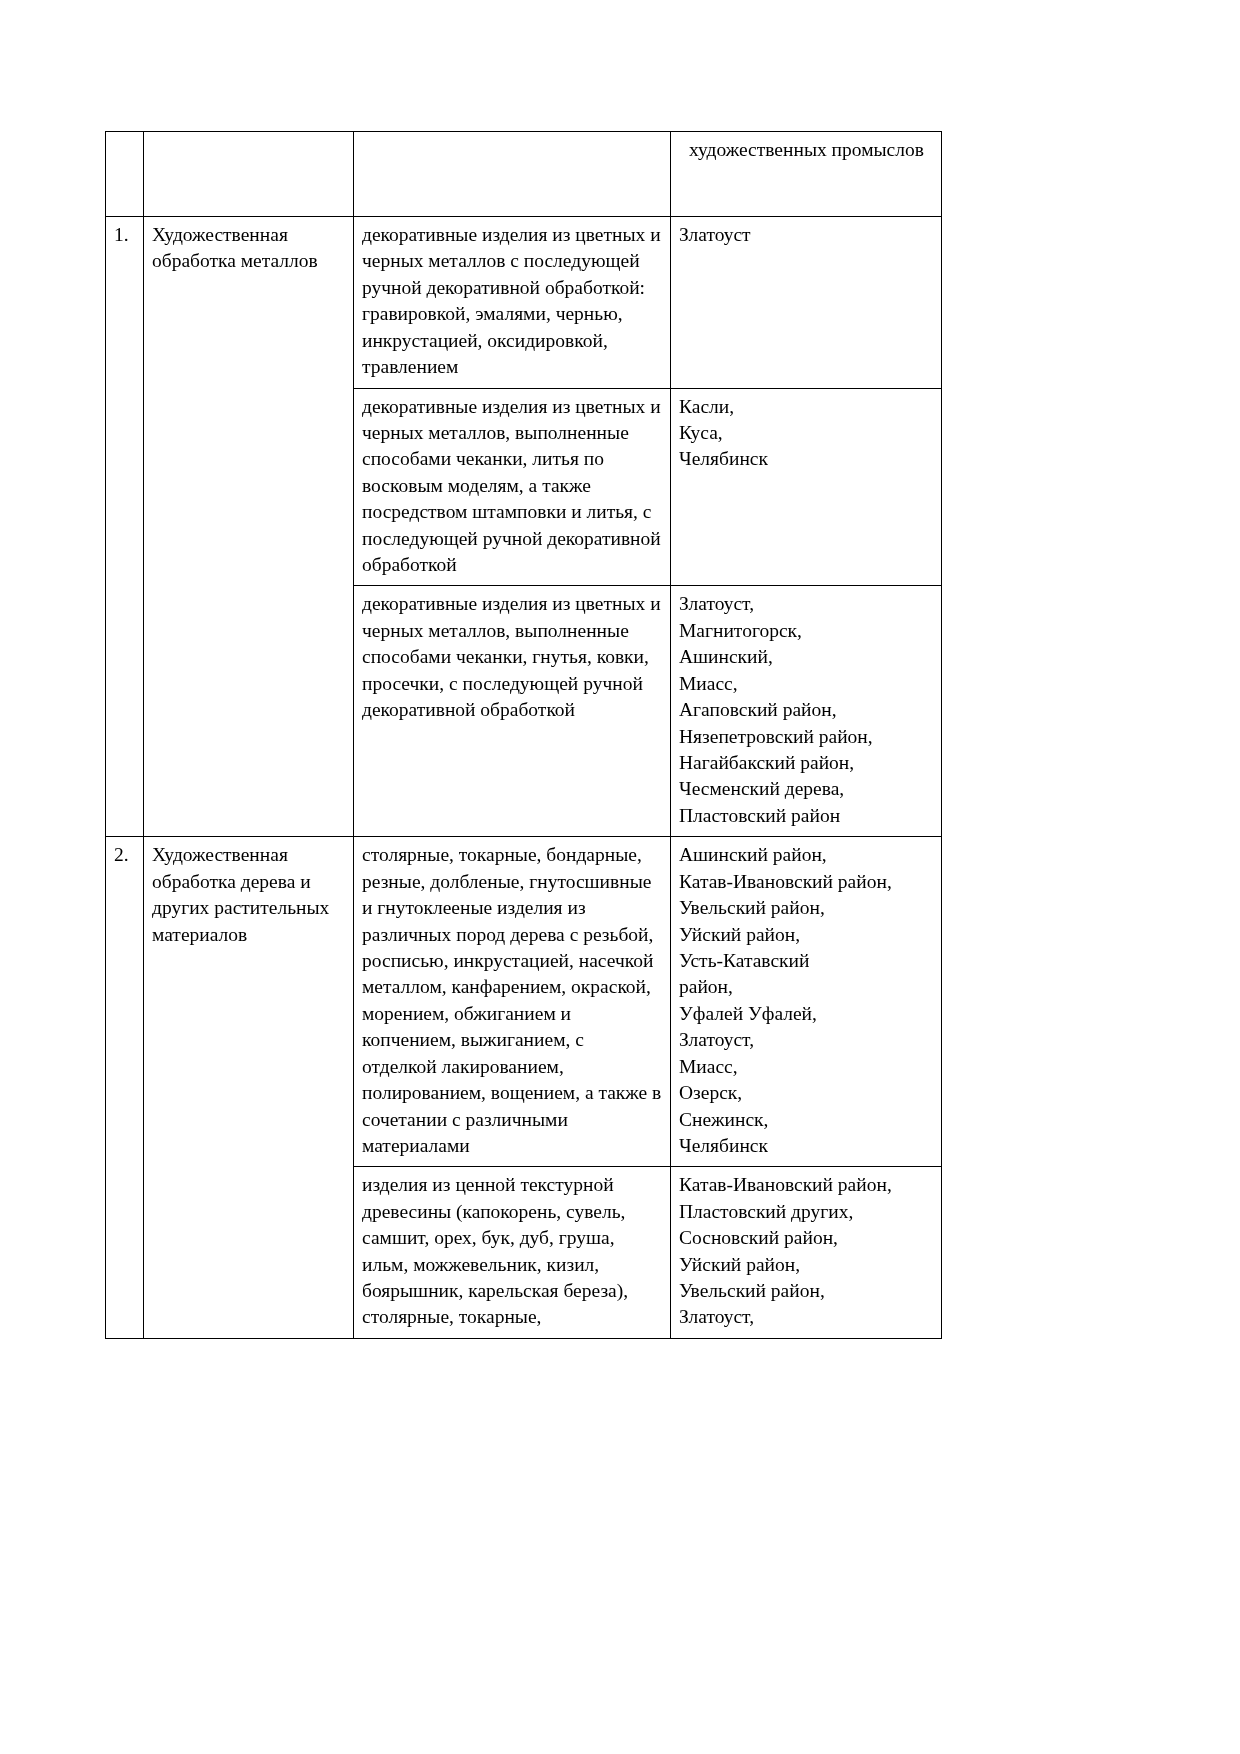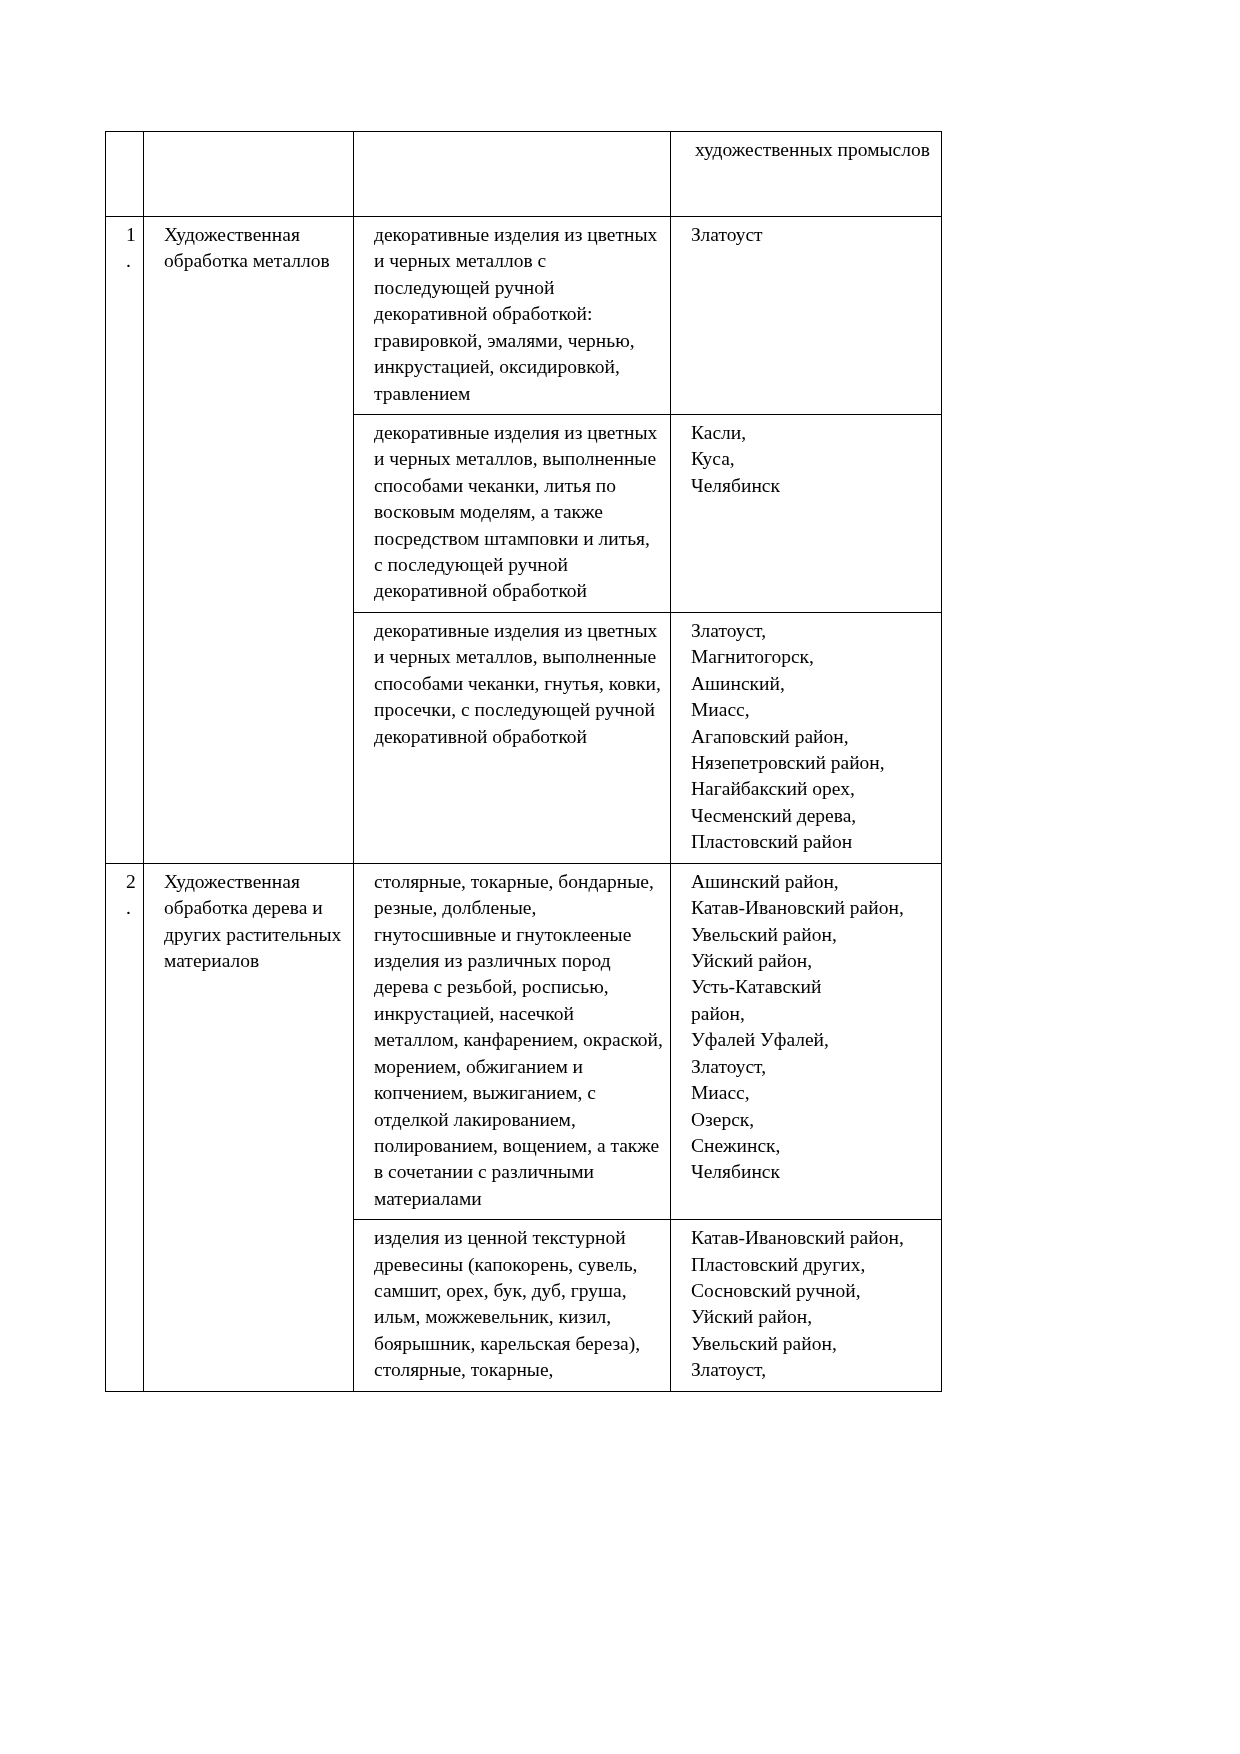--- a/index.html
+++ b/index.html
@@ -29,21 +29,21 @@
     width: 836px;
   }
   table.doc-table {
     border-collapse: collapse;
     width: 836px;
     table-layout: fixed;
   }
   table.doc-table td {
     border: 1px solid #000000;
     vertical-align: top;
-    padding: 5px 7px 7px 20px;
+    padding: 5px 7px 7px 8px;
     font-size: 19.5px;
     line-height: 1.355;
     font-family: "Liberation Serif", "DejaVu Serif", serif;
     word-wrap: break-word;
     overflow-wrap: break-word;
   }
   
   col.c-num    { width: 38px; }
   col.c-group  { width: 210px; }
   col.c-desc   { width: 317px; }
@@ -103,21 +103,21 @@
 
         <tr>
           <td class="desc">декоративные изделия из цветных и черных металлов, выполненные способами чеканки, гнутья, ковки, просечки, с последующей ручной декоративной обработкой</td>
           <td class="place">
               <span class="cellline">Златоуст,</span>
               <span class="cellline">Магнитогорск,</span>
               <span class="cellline">Ашинский,</span>
               <span class="cellline">Миасс,</span>
               <span class="cellline">Агаповский район,</span>
               <span class="cellline">Нязепетровский район,</span>
-              <span class="cellline">Нагайбакский орех,</span>
+              <span class="cellline">Нагайбакский район,</span>
               <span class="cellline">Чесменский дерева,</span>
               <span class="cellline">Пластовский район</span>
             </td>
         </tr>
 
         <tr>
           <td class="num" rowspan="2">2.</td>
           <td class="group" rowspan="2">Художественная обработка дерева и других растительных материалов</td>
           <td class="desc">столярные, токарные, бондарные, резные, долбленые, гнутосшивные и гнутоклееные изделия из различных пород дерева с резьбой, росписью, инкрустацией, насечкой металлом, канфарением, окраской, морением, обжиганием и копчением, выжиганием, с отделкой лакированием, полированием, вощением, а также в сочетании с различными материалами</td>
           <td class="place">
@@ -134,21 +134,21 @@
               <span class="cellline">Снежинск,</span>
               <span class="cellline">Челябинск</span>
             </td>
         </tr>
 
         <tr>
           <td class="desc">изделия из ценной текстурной древесины (капокорень, сувель, самшит, орех, бук, дуб, груша, ильм, можжевельник, кизил, боярышник, карельская береза), столярные, токарные,</td>
           <td class="place">
               <span class="cellline">Катав-Ивановский район,</span>
               <span class="cellline">Пластовский других,</span>
-              <span class="cellline">Сосновский ручной,</span>
+              <span class="cellline">Сосновский район,</span>
               <span class="cellline">Уйский район,</span>
               <span class="cellline">Увельский район,</span>
               <span class="cellline">Златоуст,</span>
             </td>
         </tr>
 
       </tbody>
     </table>
   </div>
 

